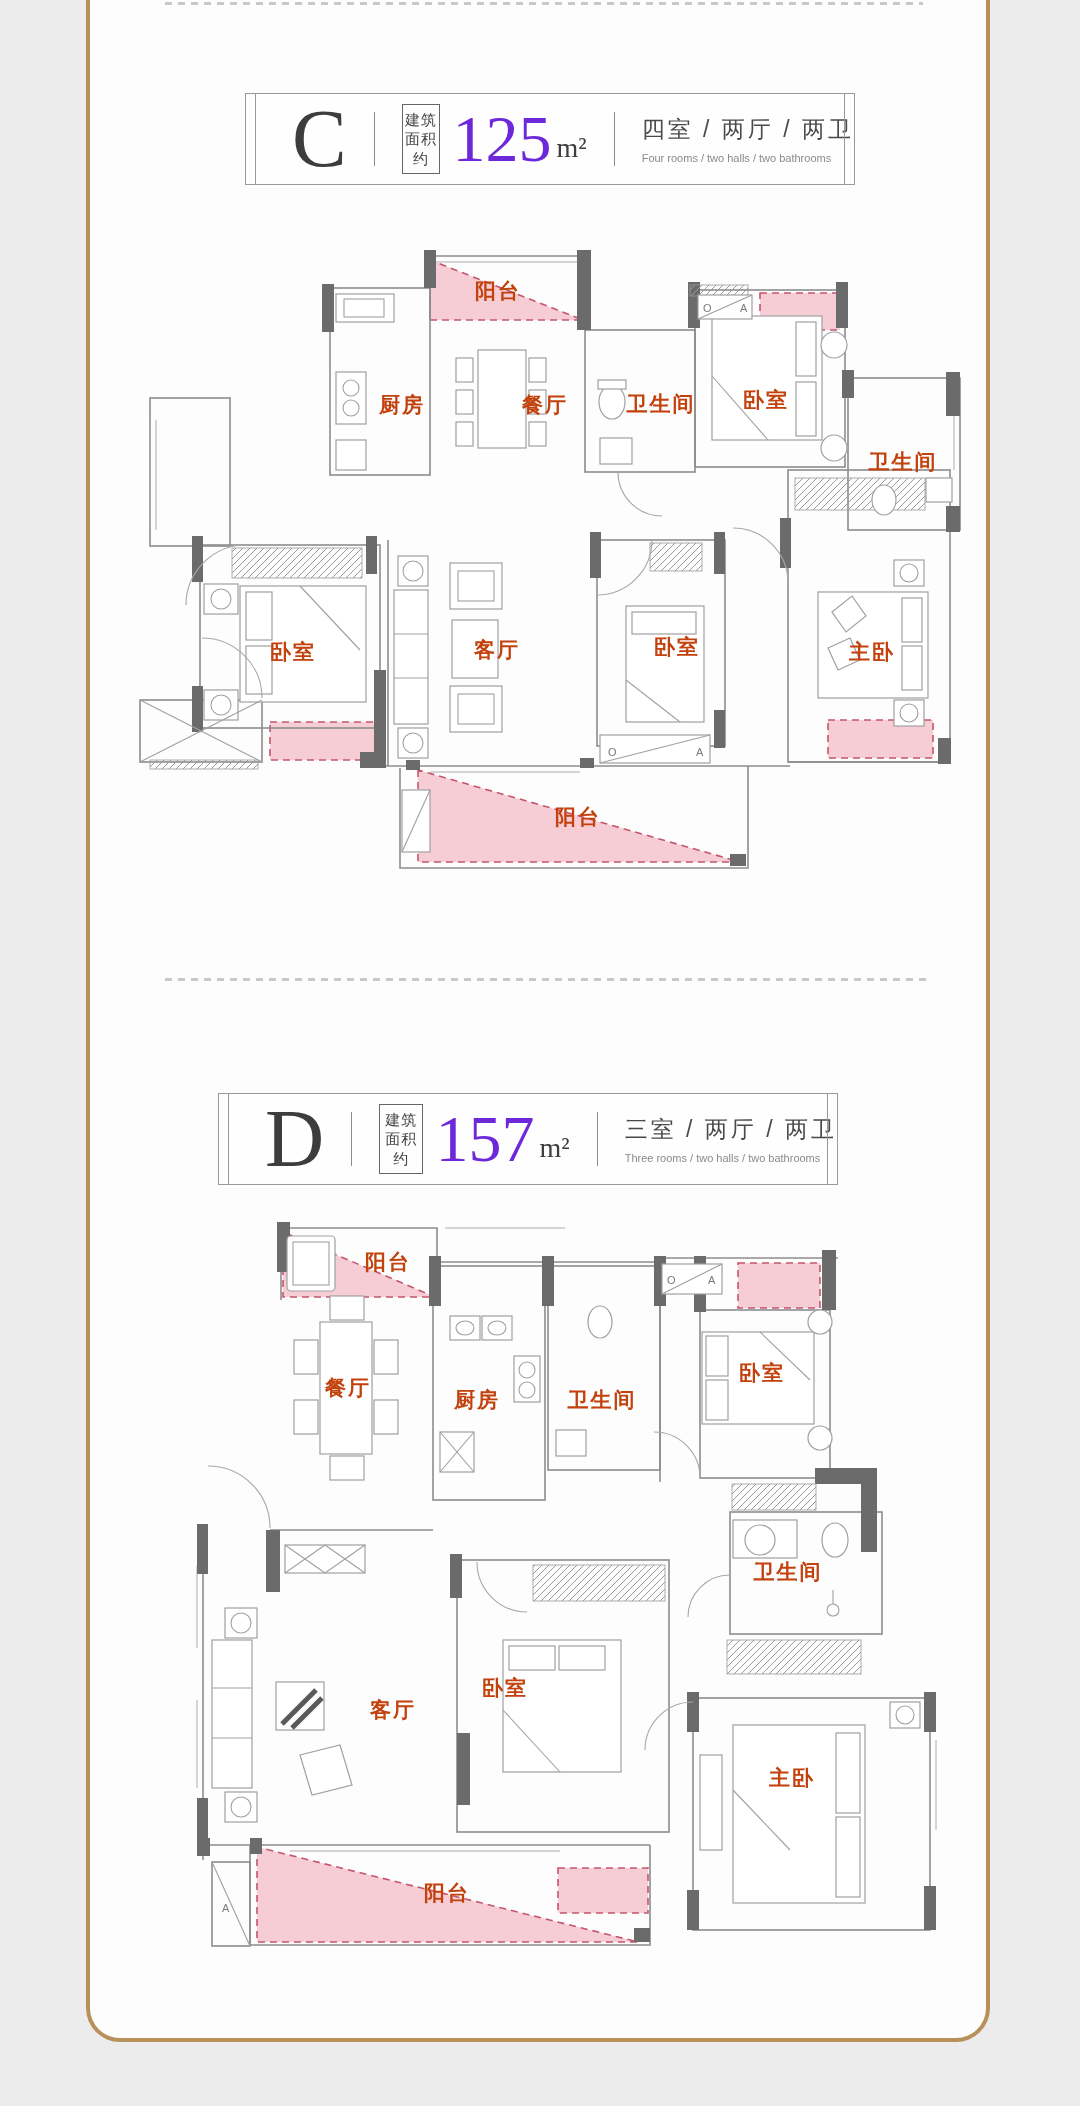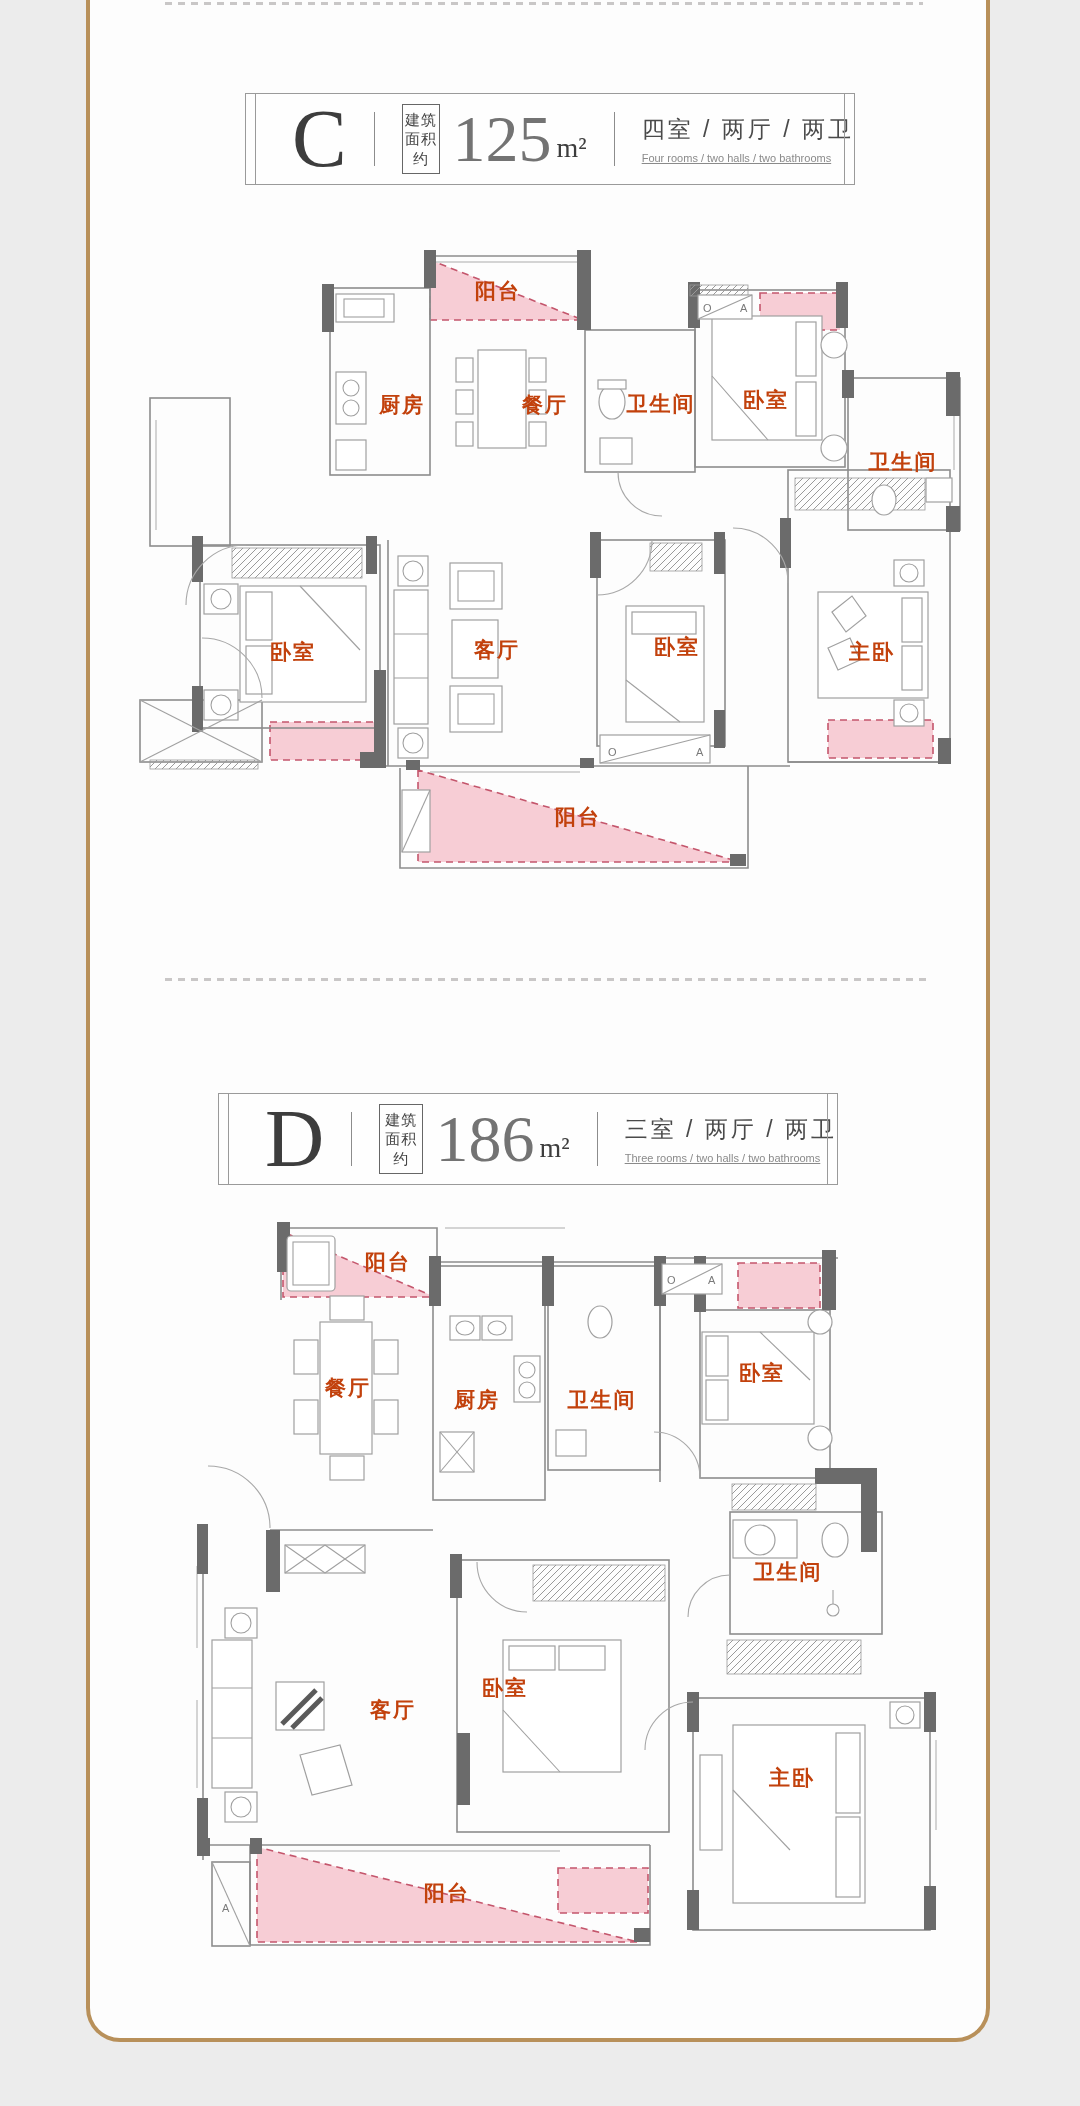--- a/index.html
+++ b/index.html
@@ -11,26 +11,26 @@
          background:repeating-linear-gradient(90deg,#c9c7c7 0 7px,transparent 7px 13px);}
   
   .plan-header{position:absolute;background:#fefefe;border:1px solid #9a9a9a;
          display:flex;align-items:center;box-sizing:border-box;}
   .edge-l,.edge-r{position:absolute;top:0;bottom:0;width:1px;background:#9a9a9a;}
   .edge-l{left:9px;} .edge-r{right:9px;}
   .ph-letter{font-family:"Liberation Serif",serif;font-size:82px;color:#3d3d3d;line-height:.95;margin-left:46px;}
   .ph-div{width:1px;height:54px;background:#8c8c8c;margin:0 27px;flex:0 0 auto;}
   .ph-areabox{border:1px solid #666;color:#444;font-size:15px;line-height:1.3;padding:5px 0;
          text-align:center;letter-spacing:1px;}
-  .ph-val{font-family:"Liberation Serif",serif;font-size:66px;color:#737373;line-height:1;margin-left:12px;}
+  .ph-val{font-family:"Liberation Serif",serif;font-size:66px;color:#6d28d9;line-height:1;margin-left:12px;}
   .ph-unit{font-family:"Liberation Serif",serif;font-size:28px;color:#3d3d3d;align-self:flex-end;
          margin:0 0 20px 5px;}
   .ph-roomsblock{display:flex;flex-direction:column;}
   .ph-cn{font-size:23px;color:#4a4a4a;letter-spacing:3px;white-space:nowrap;}
-  .ph-en{font-size:11px;color:#8a8a8a;margin-top:7px;white-space:nowrap;text-decoration:underline;}
+  .ph-en{font-size:11px;color:#8a8a8a;margin-top:7px;white-space:nowrap;}
   
   .plansvg{position:absolute;}
   .room-label{position:absolute;transform:translate(-50%,-50%);font-size:21px;font-weight:700;
          color:#c2410c;letter-spacing:2px;white-space:nowrap;}
   
   .pink{fill:#f7cdd5;stroke:#c4566c;stroke-width:1.6;stroke-dasharray:7 5;}
   .wall{fill:none;stroke:#8d8d8d;stroke-width:1.6;}
   .wall-thin{fill:none;stroke:#ababab;stroke-width:1;}
   .dark{fill:#6b6b6b;stroke:none;}
   .furn{fill:#ffffff;stroke:#a0a0a0;stroke-width:1.2;}
@@ -231,21 +231,21 @@
   <div class="room-label" style="left:578px;top:817px;">阳台</div>
 
   <div class="dash-line" style="left:165px;top:978px;width:766px;"></div>
 
   <div class="plan-header" style="left:218px;top:1093px;width:620px;height:92px;">
     <span class="edge-l"></span>
     <span class="edge-r"></span>
     <span class="ph-letter">D</span>
     <span class="ph-div"></span>
     <span class="ph-areabox"><span>建筑</span><br><span>面积约</span></span>
-    <span class="ph-val">186</span>
+    <span class="ph-val">157</span>
     <span class="ph-unit">m²</span>
     <span class="ph-div"></span>
     <span class="ph-roomsblock">
       <span class="ph-cn">三室 / 两厅 / 两卫</span>
       <span class="ph-en">Three rooms / two halls / two bathrooms</span>
     </span>
   </div>
 
   <svg class="plansvg" style="left:140px;top:1210px;" width="840" height="760" viewBox="140 1210 840 760">
     <defs>

